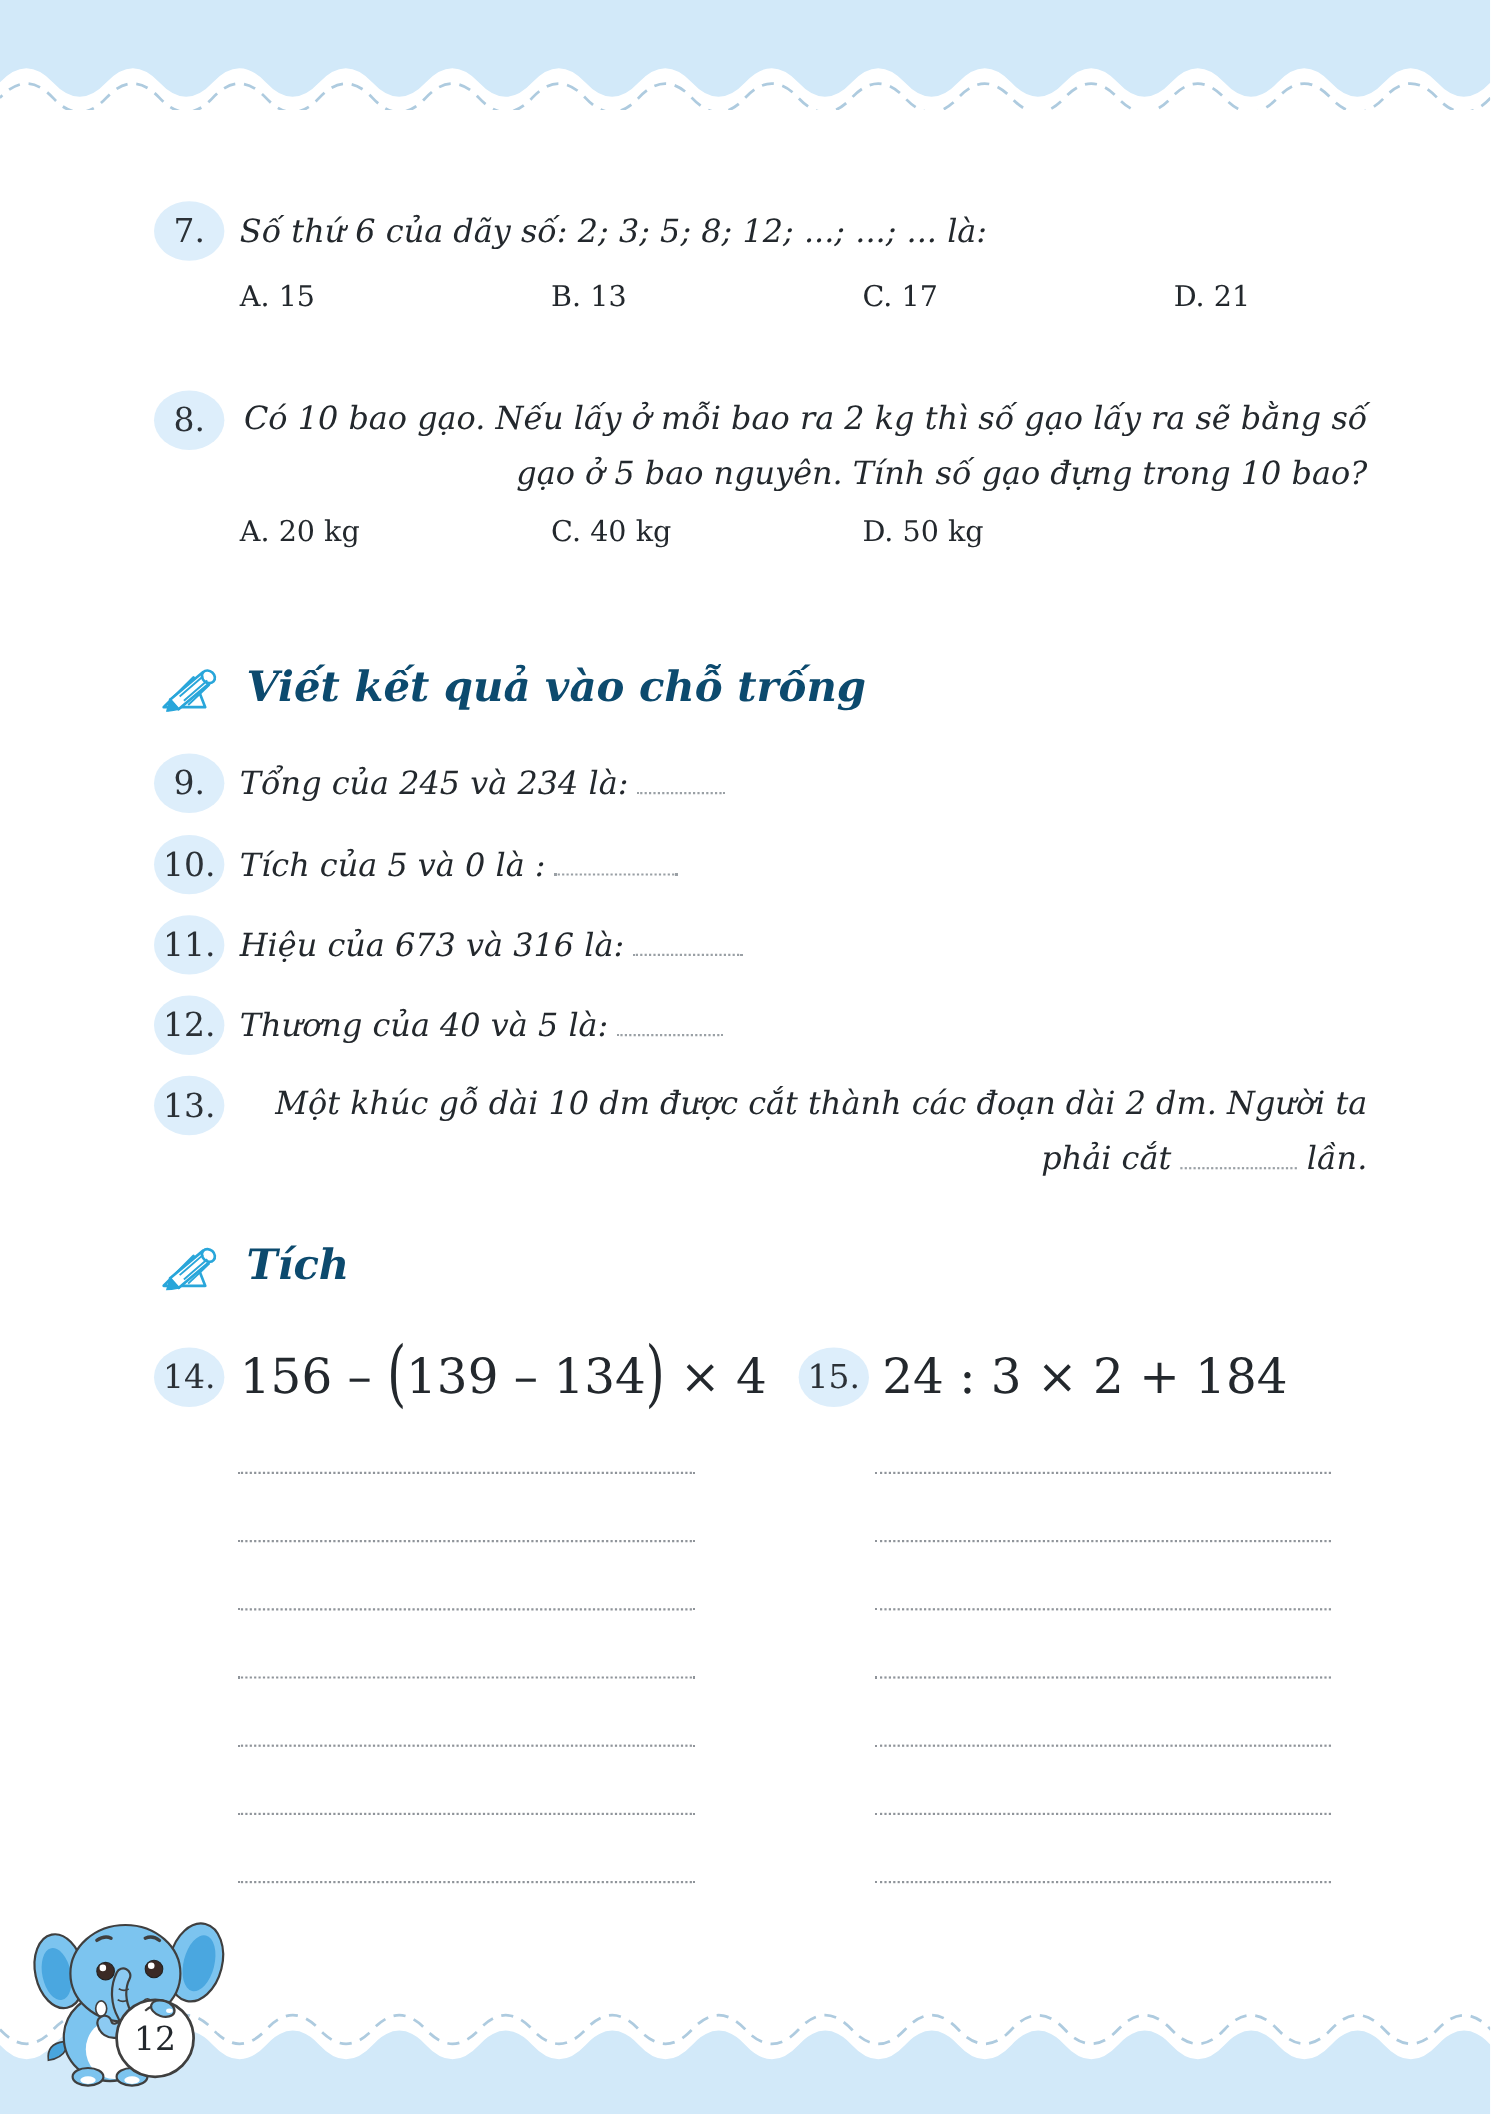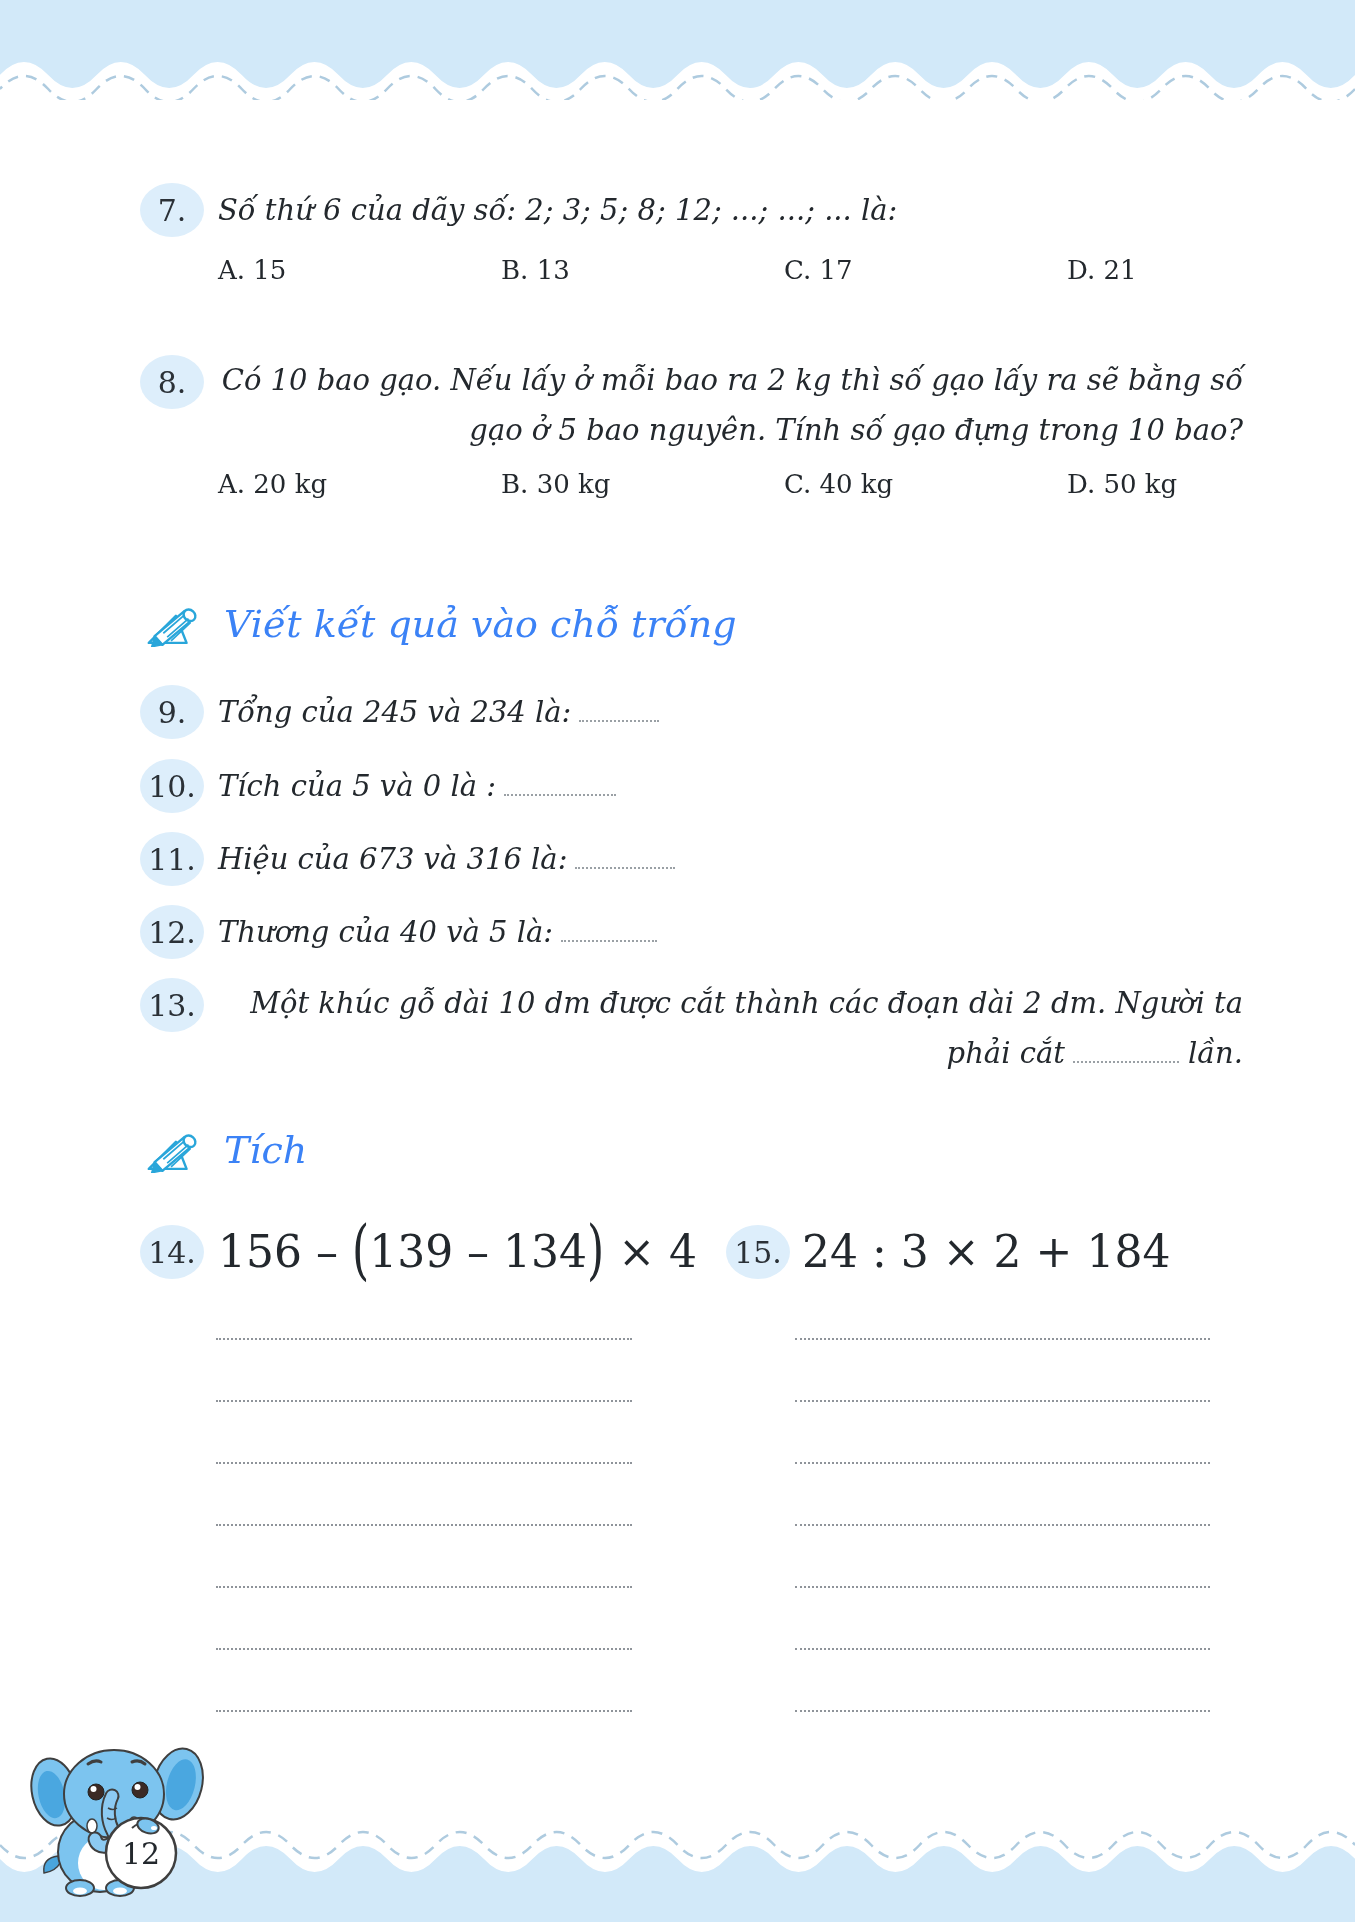--- a/index.html
+++ b/index.html
@@ -28,21 +28,21 @@
   .opts{
     position:absolute;left:218px;height:44px;display:flex;
     font-size:26px;line-height:44px;font-style:normal;gap:35px;
   }
   .opt{width:248px;}
   .opt:last-child{width:auto;}
 
   .sect{position:absolute;left:140px;height:48px;display:flex;align-items:center;}
   .sect .icon{width:62px;height:45px;margin-left:2px;}
   .sect .title{
-    margin-left:20px;color:#3b82f6;font-size:38px;font-weight:normal;
+    margin-left:20px;color:#0c4a6e;font-size:38px;font-weight:bold;
     font-style:italic;line-height:48px;white-space:nowrap;
   }
 
   .blank{
     display:inline-block;border-bottom:2px dotted #9aa0a5;height:10px;
     margin-left:8px;
   }
   .w80{width:80px;}.w96{width:96px;}.w100{width:100px;}
   .w106{width:106px;}.w112{width:112px;}
 
@@ -78,21 +78,20 @@
     <span class="opt">C. 17</span>
     <span class="opt">D. 21</span>
   </div>
 
   <div class="qrow" style="top:355px">
     <div class="badge">8.</div>
     <div class="qtext">Có 10 bao gạo. Nếu lấy ở mỗi bao ra 2 kg thì số gạo lấy ra sẽ bằng số gạo ở 5 bao nguyên. Tính số gạo đựng trong 10 bao?</div>
   </div>
   <div class="opts" style="top:462px">
     <span class="opt">A. 20 kg</span>
-    <span class="opt">B. 30 kg</span>
     <span class="opt">C. 40 kg</span>
     <span class="opt">D. 50 kg</span>
   </div>
 
   <div class="sect" style="top:600px">
     <svg class="icon" viewBox="0 0 64 46">
       <path d="M7,42 L35,14 L46,42 Z" fill="#ffffff" stroke="#29a6da" stroke-width="2.5" stroke-linejoin="round"></path>
       <path d="M13,41 L44,15 L52,24 L21,50 Z" fill="#ffffff" stroke="#29a6da" stroke-width="2.5" stroke-linejoin="round" transform="translate(0,-6)"></path>
       <path d="M13,35 L21,44 L10,46 Z" fill="#29a6da" stroke="#29a6da" stroke-width="1.5"></path>
       <ellipse cx="49" cy="13.5" rx="6.5" ry="5.5" fill="#ffffff" stroke="#29a6da" stroke-width="2.5" transform="rotate(42 49 13.5)"></ellipse>

